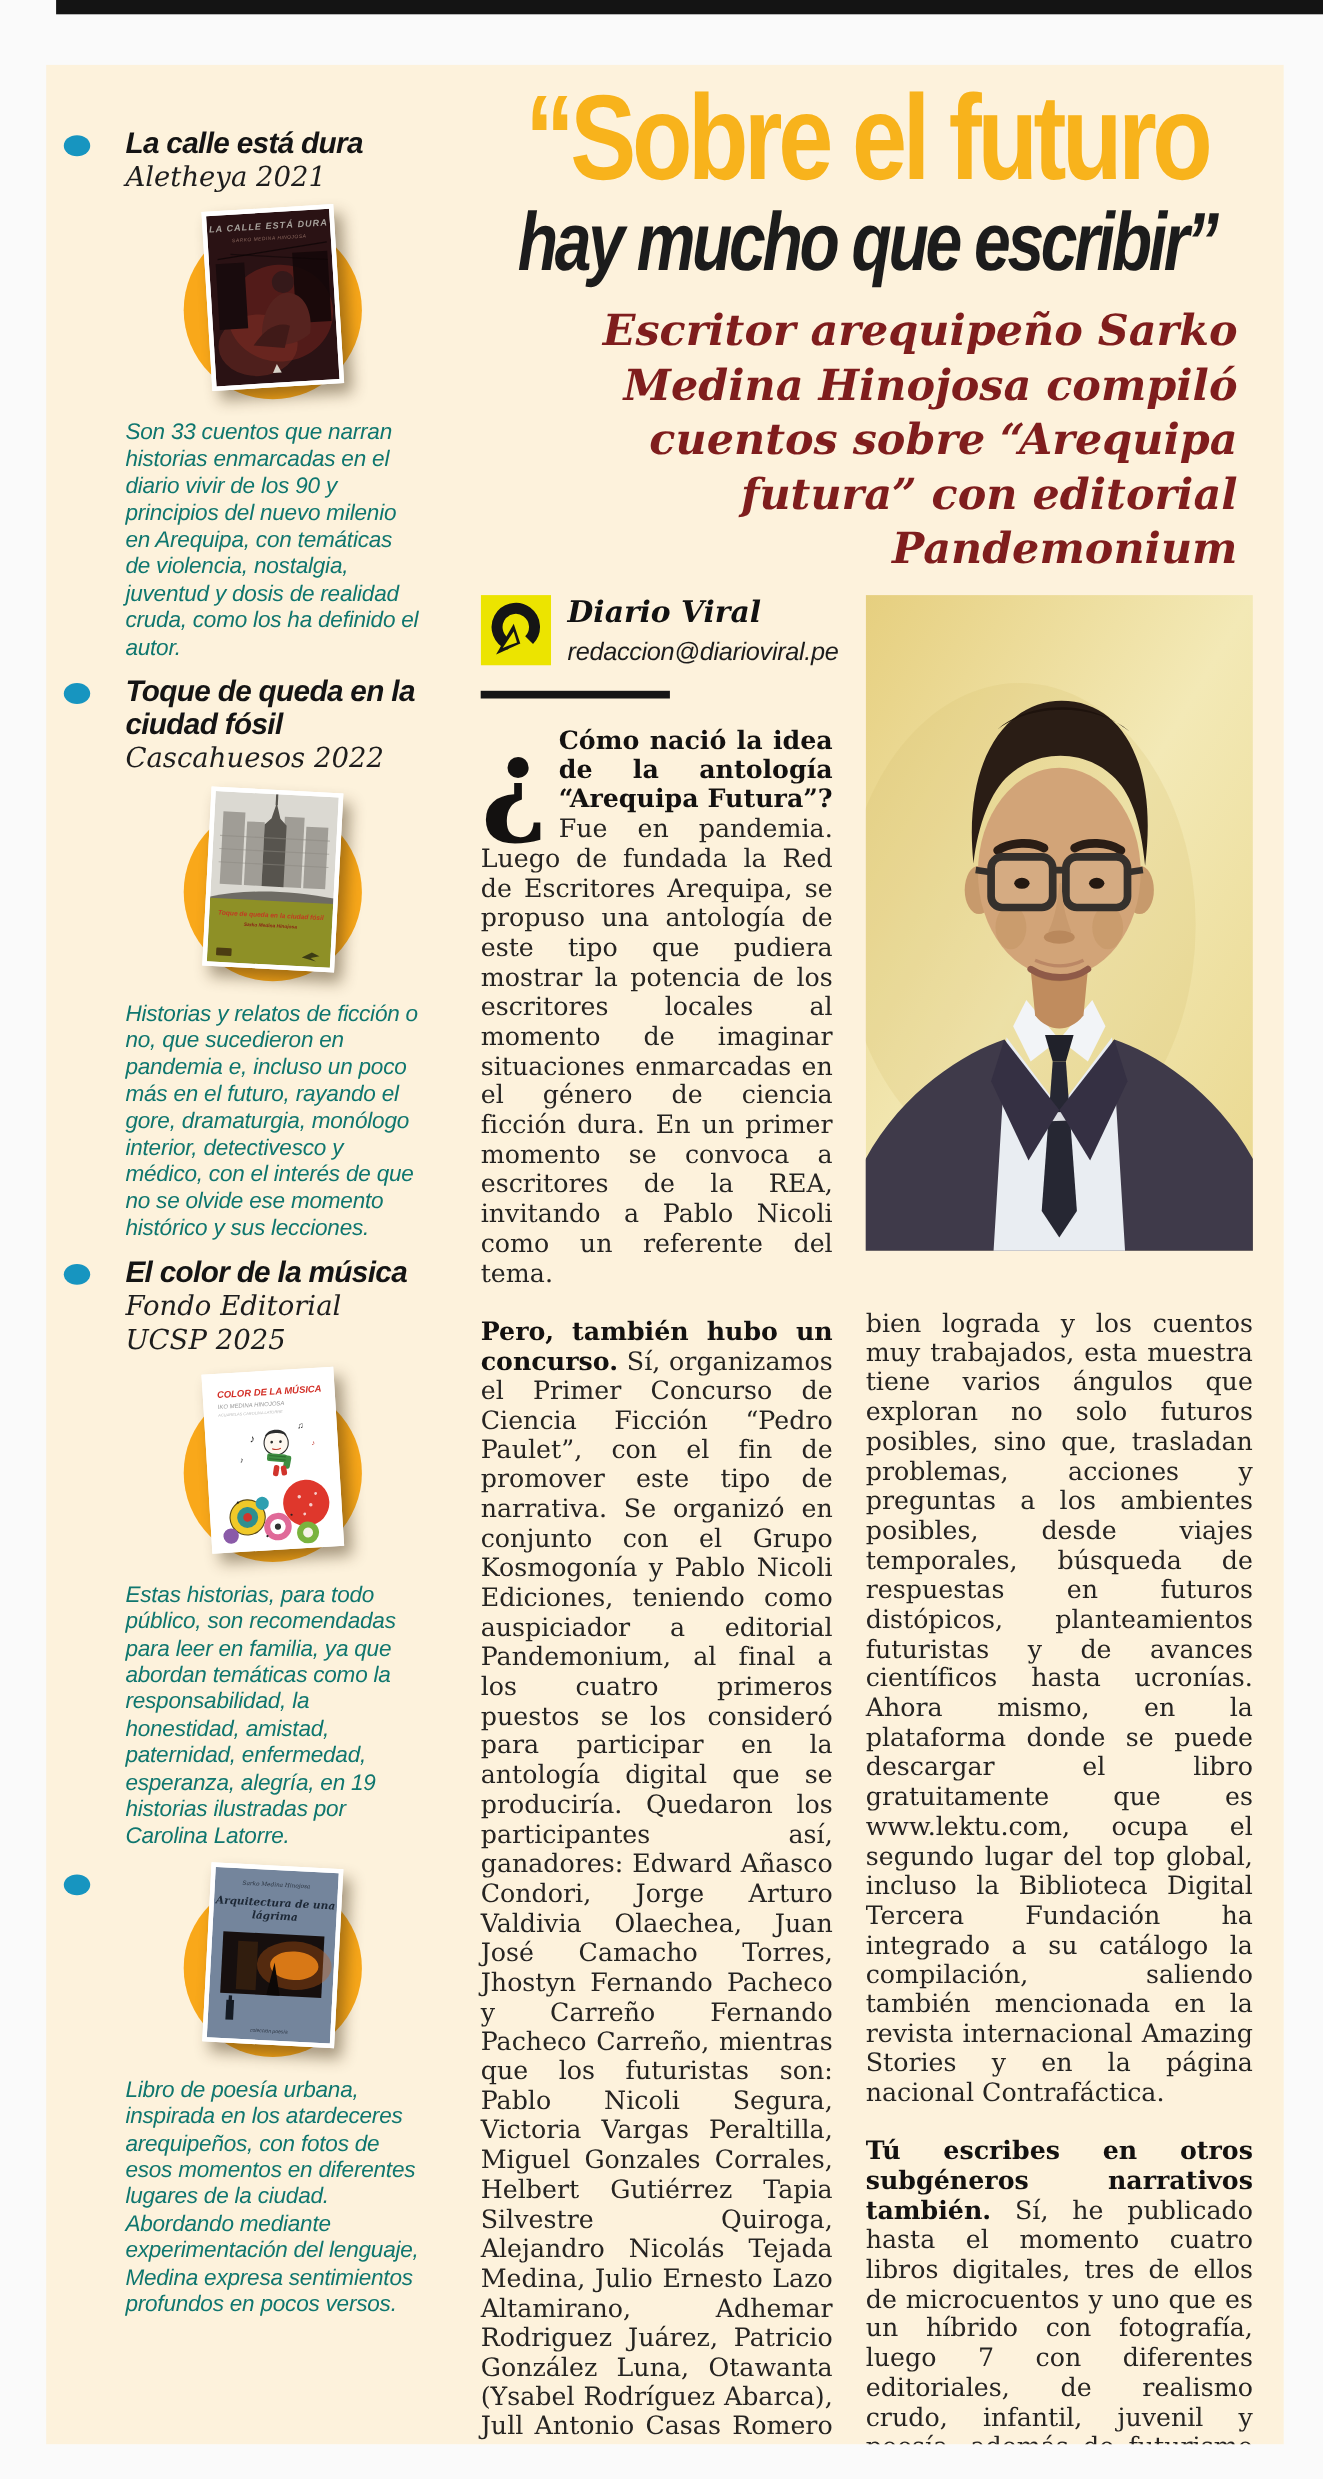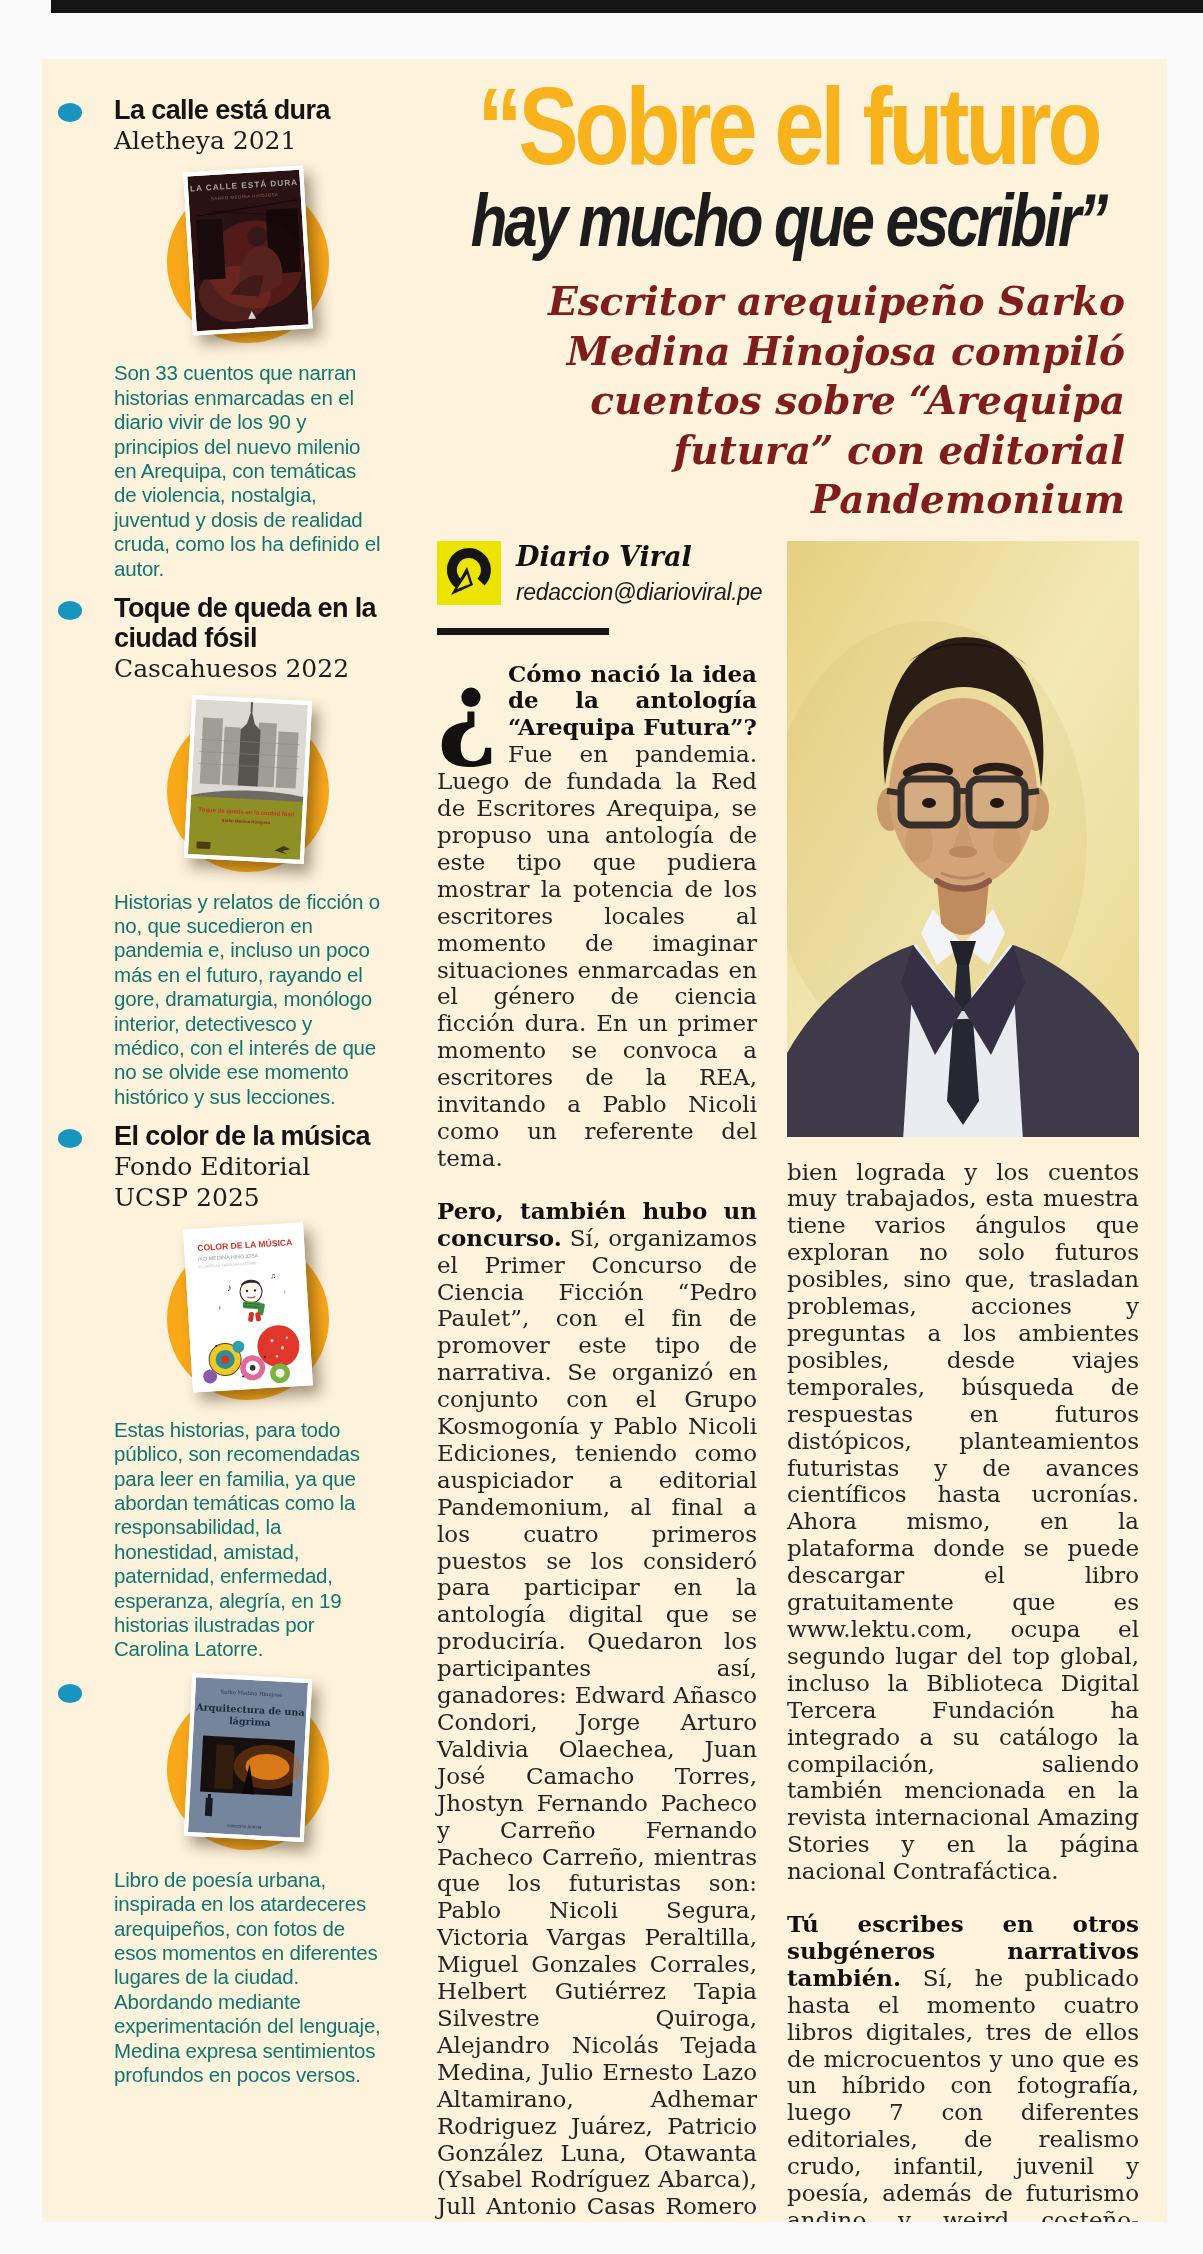--- a/index.html
+++ b/index.html
@@ -2,21 +2,21 @@
 <html lang="es"><head>
 <meta charset="utf-8">
 <style>
   html,body{margin:0;padding:0;}
   body{width:1203px;height:2254px;background:#fafafa;font-family:"Liberation Sans",sans-serif;}
   .page{position:relative;width:1203px;height:2254px;overflow:hidden;background:#fafafa;}
   .topbar{position:absolute;left:51px;right:0;top:0;height:13px;background:#141414;}
   .content{position:absolute;left:42px;top:59px;width:1125px;height:2163px;background:#fdf2dc;overflow:hidden;}
 
   
-  .sidebar{position:absolute;left:0;top:0;width:352px;padding-top:36px;box-sizing:border-box;}
+  .sidebar{position:absolute;left:0;top:0;width:352px;padding-top:56px;box-sizing:border-box;font-style:italic;}
   .book{position:relative;padding:0 12px 0 72px;margin-bottom:12px;}
   .dot{position:absolute;left:16px;top:8px;width:24px;height:19px;background:#1795c0;border-radius:50%;display:block;}
   .book-head{margin:0;font-size:27px;line-height:1.12;letter-spacing:-0.6px;color:#141414;font-weight:normal;}
   .bt{font-weight:bold;}
   .bp{font-family:"DejaVu Serif",serif;font-size:25px;letter-spacing:0;color:#1d1d1d;}
   .stage{position:relative;height:180px;margin:14px 0 12px;}
   .circle{position:absolute;left:50%;top:12px;margin-left:-81px;width:162px;height:162px;border-radius:50%;background:#f9a81a;display:block;}
   .cover{position:absolute;left:50%;top:0;margin-left:-60px;width:112px;height:155px;border:4px solid #fff;box-shadow:7px 9px 14px rgba(60,40,10,.45);background:#fff;}
   .tl{transform:rotate(-3.5deg);}
   .tr{transform:rotate(3deg);}
@@ -35,21 +35,21 @@
   .logo{width:64px;height:64px;flex:0 0 64px;display:block;}
   .logo svg{display:block;width:64px;height:64px;}
   .outlet{font-family:"DejaVu Serif",serif;font-weight:bold;font-style:italic;font-size:27px;color:#111;}
   .email{font-style:italic;font-size:23px;color:#1c1c1c;margin-top:7px;letter-spacing:-0.3px;}
   .rule{width:172px;height:7px;background:#161616;margin-top:22px;}
   .para{margin:26px 0 0;font-family:"DejaVu Serif",serif;font-size:23px;line-height:1.17;color:#262422;text-align:justify;hyphens:auto;-webkit-hyphens:auto;}
   .q{font-weight:bold;color:#131110;}
   .dropcap{float:left;font-weight:bold;font-size:104px;line-height:.78;padding:8px 10px 0 0;color:#131110;font-family:"DejaVu Serif",serif;}
   .photo{margin:6px 0 0;width:352px;height:596px;}
   .photo svg{display:block;width:352px;height:596px;}
-  .col-right .para:nth-of-type(1){margin-top:22px;}
+  .col-right .para:nth-of-type(1){margin-top:54px;}
   svg text{font-family:"Liberation Sans",sans-serif;}
   svg text.serif{font-family:"DejaVu Serif",serif;}
 </style>
 </head>
 <body>
 
 <div class="page">
   <div class="topbar"></div>
 
   <div class="content">

